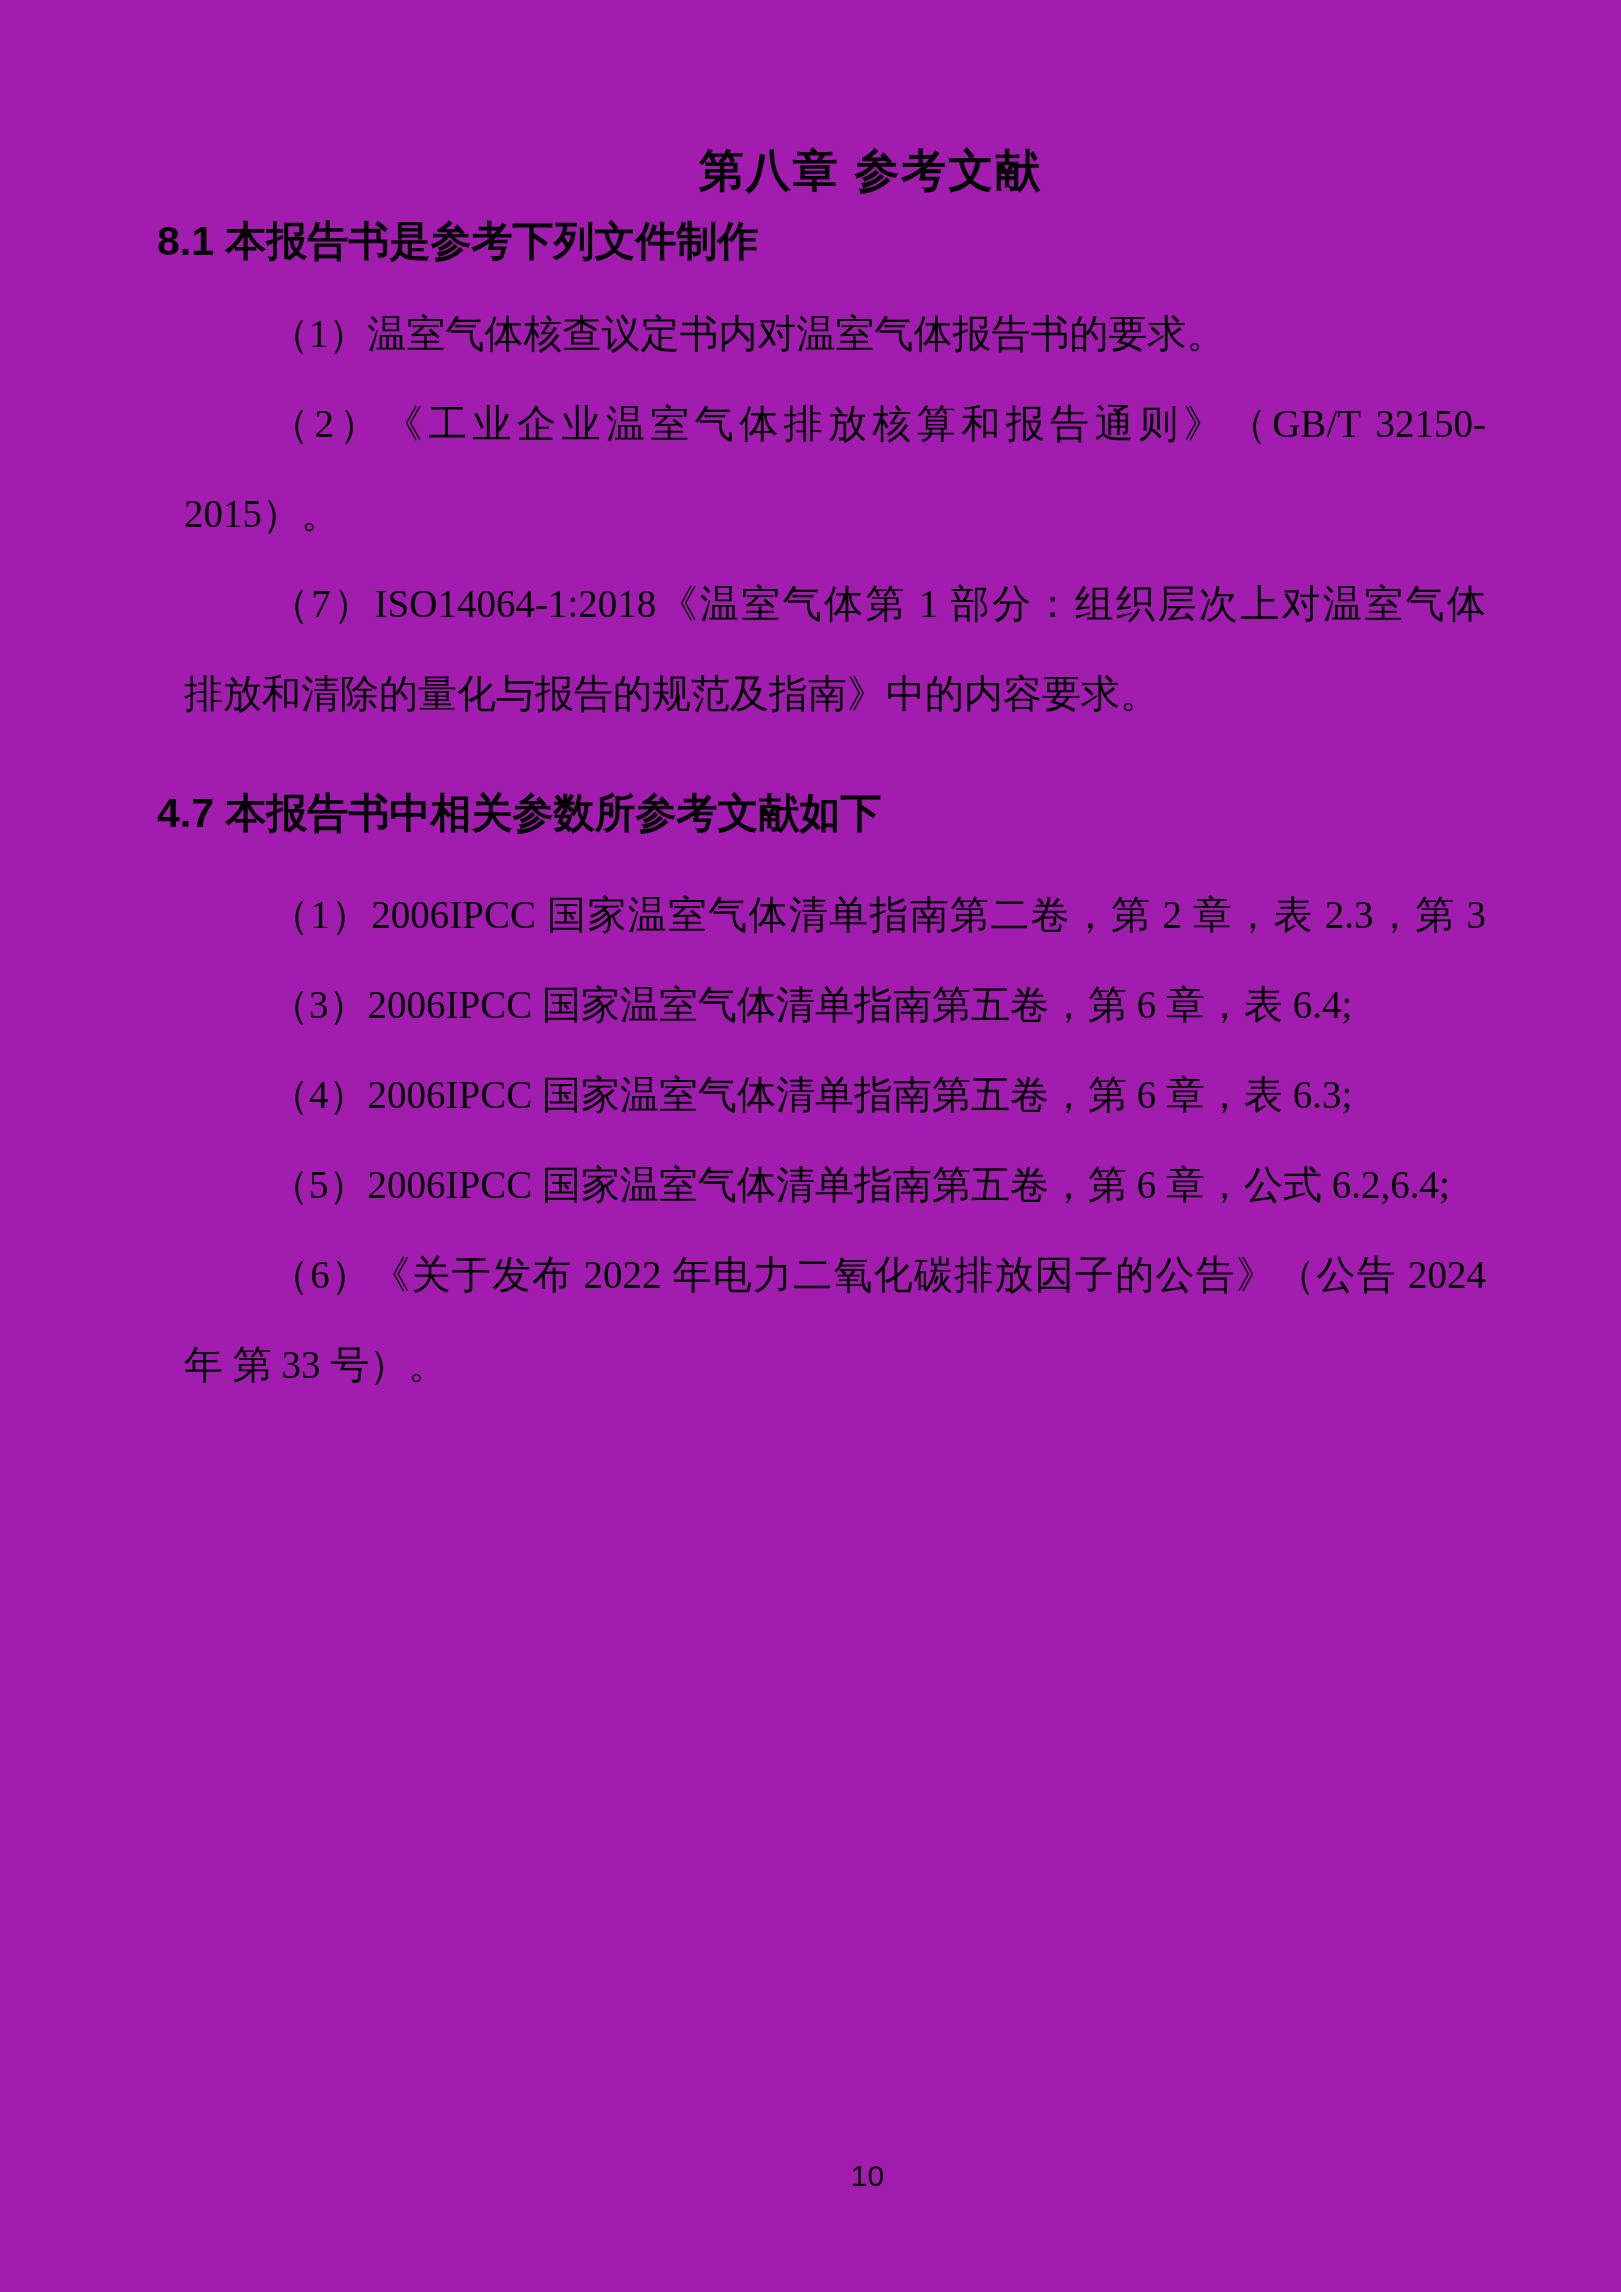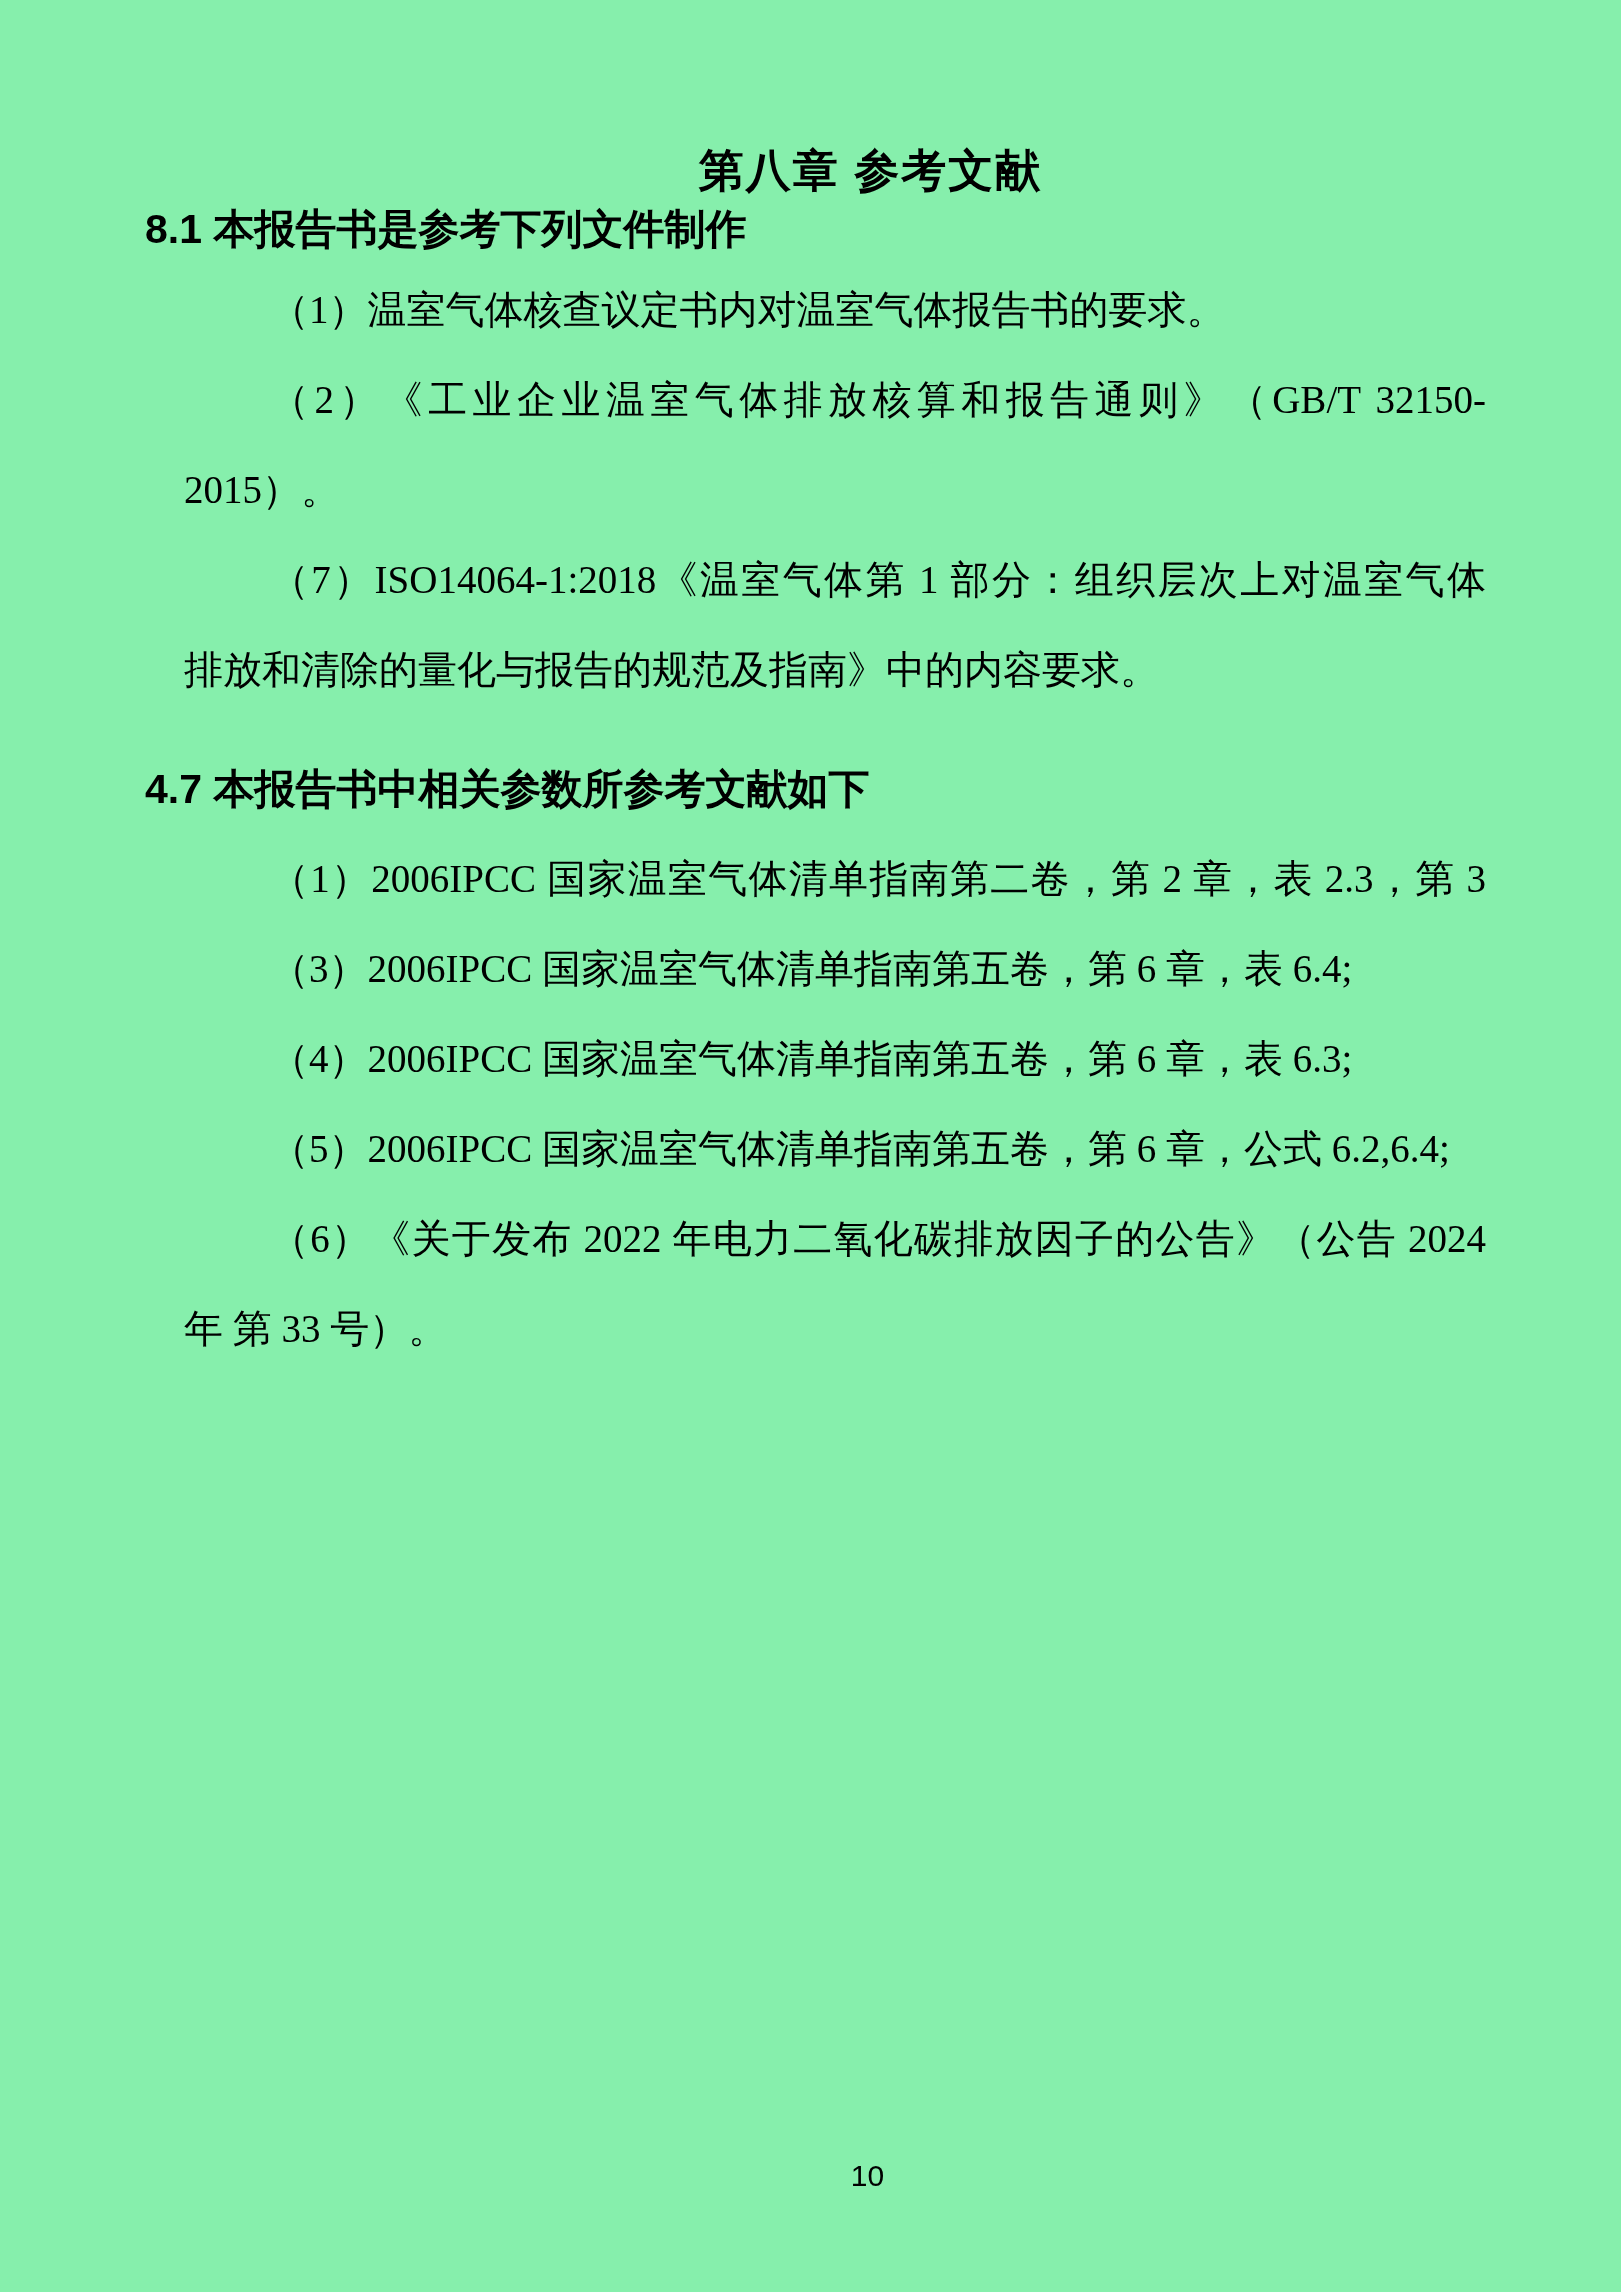--- a/index.html
+++ b/index.html
@@ -4,21 +4,21 @@
 <style>
   html, body {
     margin: 0;
     padding: 0;
     background: #ffffff;
   }
   .page {
     position: relative;
     width: 1621px;
     height: 2293px;
-    background: #86efac;
+    background: #a21caf;
     overflow: hidden;
     color: #000000;
   }
   .content {
     position: absolute;
     left: 145px;
     top: 147px;
     width: 1341px;
   }
   .chapter-title {
@@ -26,21 +26,21 @@
     font-family: "Liberation Sans", "DejaVu Sans", sans-serif;
     font-weight: bold;
     font-size: 45px;
     line-height: 47px;
     text-align: center;
     letter-spacing: 2px;
     
     transform: translateX(55px);
   }
   .sec-heading {
-    margin: 0;
+    margin: 12px;
     font-family: "Liberation Sans", "DejaVu Sans", sans-serif;
     font-weight: bold;
     font-size: 41px;
     line-height: 71px;
     text-align: left;
   }
   .sec-heading.h82 {
     margin-top: 29px;
     line-height: 90px;
   }

